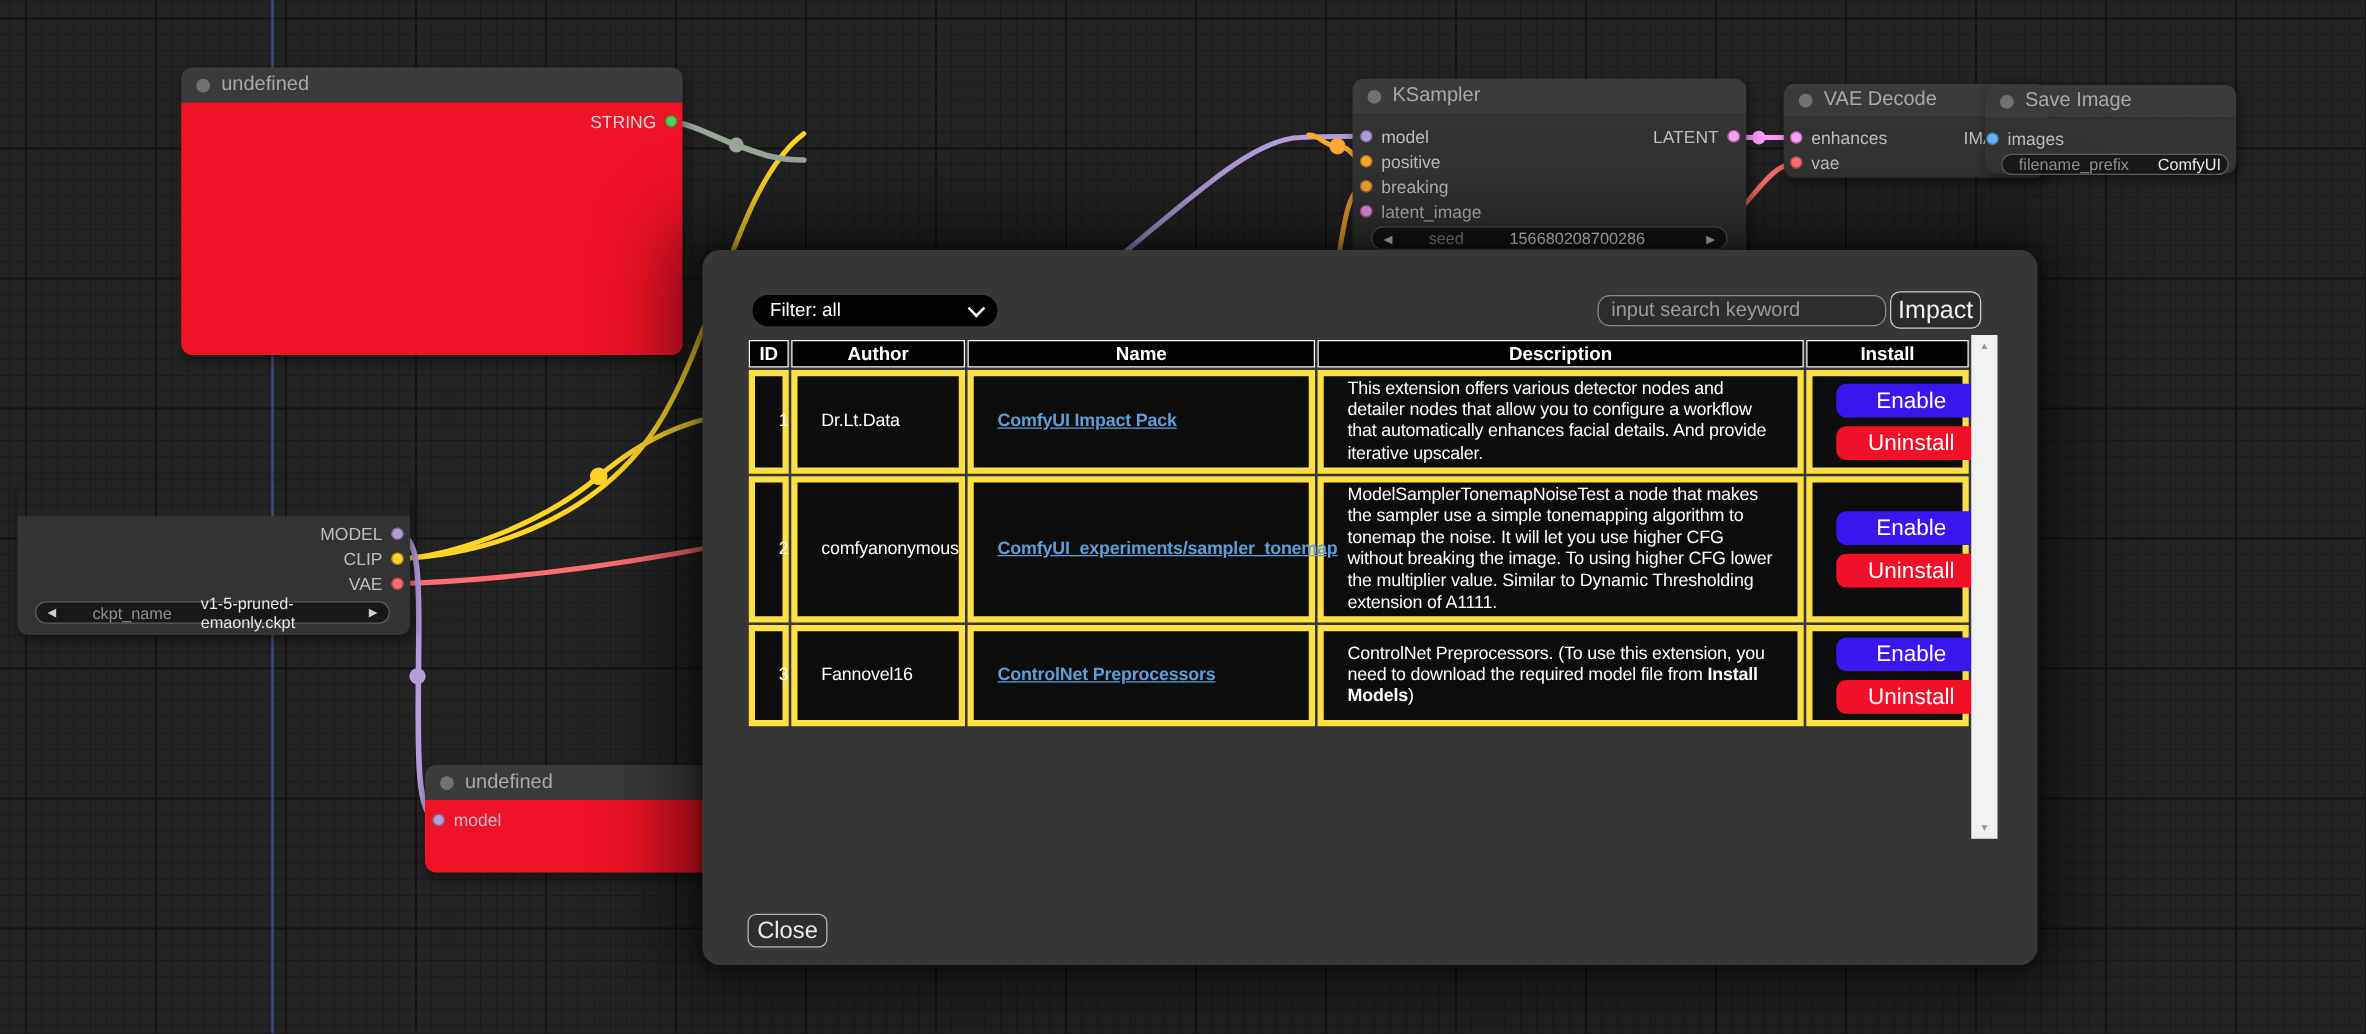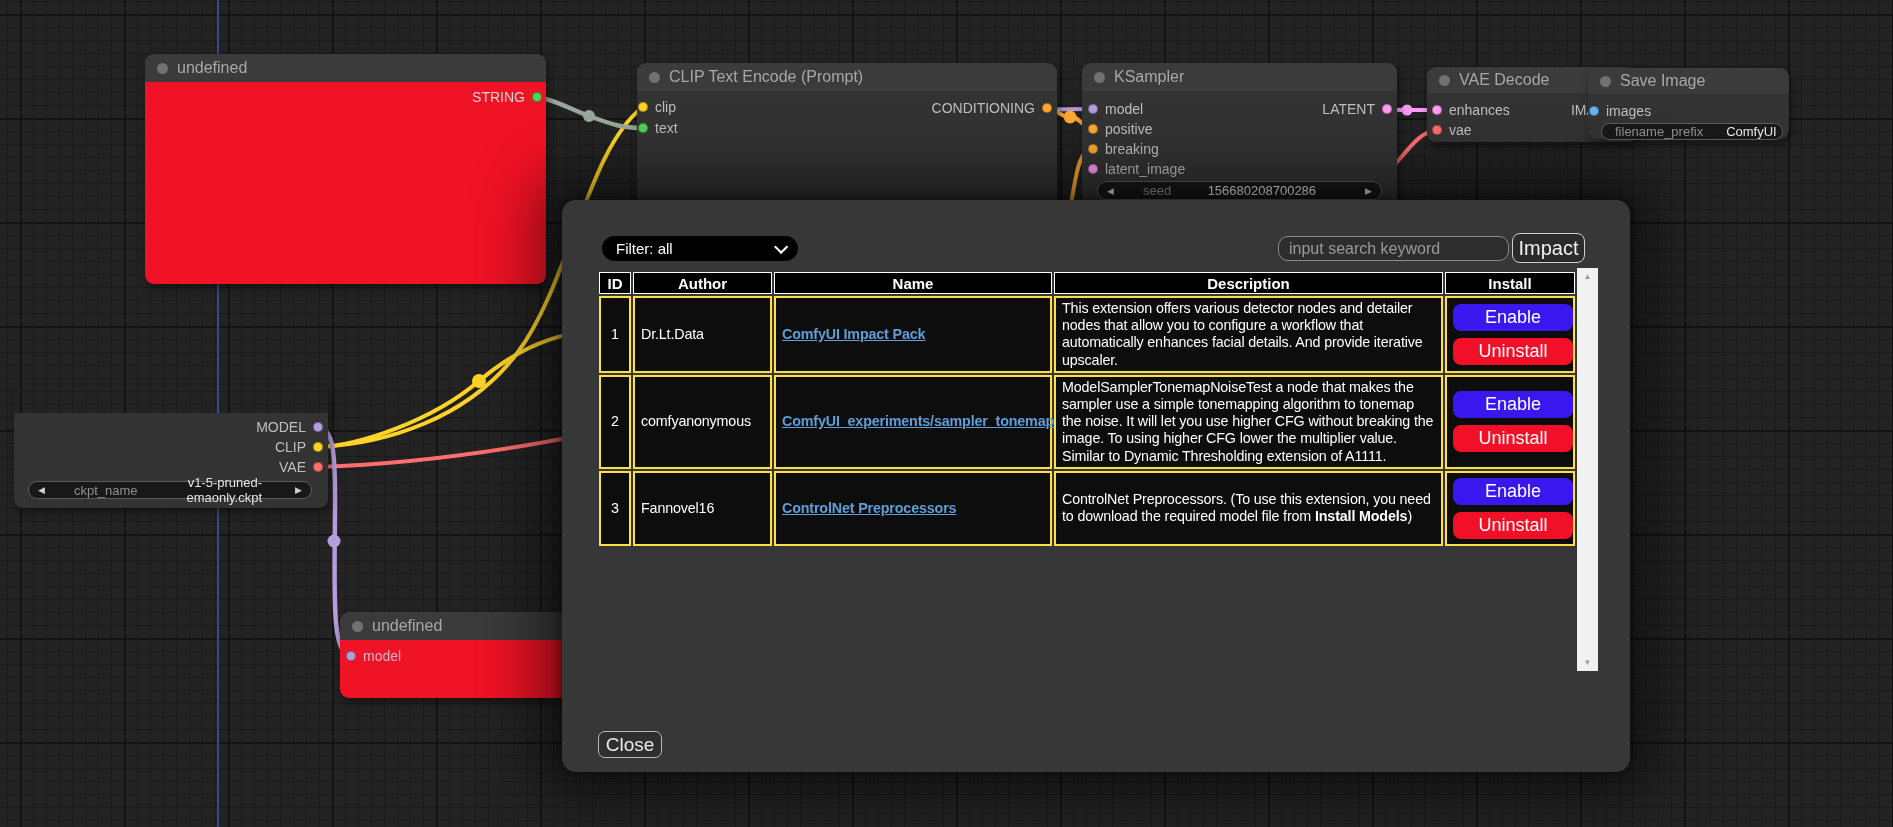--- a/index.html
+++ b/index.html
@@ -43,21 +43,21 @@
   #search-input{position:absolute;left:716px;top:36px;width:231px;height:25px;background:#2d2d2d;color:#ddd;
     border:1px solid #8a8a8a;border-radius:10px;font-size:16px;padding:0 10px;box-sizing:border-box;font-family:"Liberation Sans",sans-serif;}
   #search-input::placeholder{color:#9a9a9a;}
   #search-btn{position:absolute;left:950px;top:33px;width:73px;height:30px;background:#2b2b2b;color:#f0f0f0;
     border:1.5px solid #cfcfcf;border-radius:8px;font-size:20px;font-family:"Liberation Sans",sans-serif;cursor:pointer;padding:0;}
   #close-btn{position:absolute;left:36px;top:531px;width:64px;height:27px;background:#2e2e2e;color:#e8e8e8;
     border:1.5px solid #b9b9b9;border-radius:7px;font-size:19px;font-family:"Liberation Sans",sans-serif;cursor:pointer;padding:0;}
   #ext-table{position:absolute;left:35px;top:70px;border-collapse:separate;border-spacing:2px;table-layout:fixed;
     width:980px;color:#fff;font-size:14.3px;}
   #ext-table th{background:#000;border:1px solid #fff;font-weight:bold;font-size:15px;height:20px;padding:0;}
-  #ext-table td{background:#0d0d0d;border:2px solid #fde047;padding:2px 6px;vertical-align:middle;line-height:17.2px;letter-spacing:-0.15px;}
+  #ext-table td{background:#0d0d0d;border:5px solid #fde047;padding:2px 19px;vertical-align:middle;line-height:17.2px;letter-spacing:-0.15px;}
   #ext-table td.c{text-align:center;}
   #ext-table a{color:var(--link);font-weight:bold;text-decoration:underline;cursor:pointer;}
   .btn-enable,.btn-uninstall{display:block;width:120px;height:27px;margin:3px auto;border:none;border-radius:8px;
     color:#fff;font-size:18px;font-family:"Liberation Sans",sans-serif;cursor:pointer;padding:0;}
   .btn-enable{background:var(--enable);margin-bottom:7px;}
   .btn-uninstall{background:var(--uninstall);}
   #scrollbar{position:absolute;left:1015px;top:68px;width:21px;height:403px;background:#f1f1f1;}
   #scrollbar .sb-arrow{position:absolute;left:0;right:0;text-align:center;color:#9a9a9a;font-size:8px;}
 </style>
 </head>
@@ -92,39 +92,20 @@
       <span class="title-dot"></span>
       <span>undefined</span>
     </div>
     <div class="node-body error" style="top:28px;"></div>
     <div class="slot out" style="top:33px;right:4px;color:#d7d7d7;">
       <span class="sdot" style="background:var(--string);"></span>
       <span>STRING</span>
     </div>
   </div>
 
-  <div class="node" style="left:637px;top:63px;width:420px;height:142px;">
-    <div class="node-title">
-      <span class="title-dot"></span>
-      <span>CLIP Text Encode (Prompt)</span>
-    </div>
-    <div class="node-body" style="top:28px;"></div>
-    <div class="slot" style="top:34px;left:1px;">
-      <span class="sdot" style="background:var(--clip);"></span>
-      <span>clip</span>
-    </div>
-    <div class="slot" style="top:55px;left:1px;">
-      <span class="sdot" style="background:var(--string);"></span>
-      <span>text</span>
-    </div>
-    <div class="slot out" style="top:35px;right:5px;">
-      <span class="sdot" style="background:var(--conditioning);"></span>
-      <span>CONDITIONING</span>
-    </div>
-  </div>
 
   <div class="node" style="left:1082px;top:63px;width:315px;height:145px;">
     <div class="node-title">
       <span class="title-dot"></span>
       <span>KSampler</span>
     </div>
     <div class="node-body" style="top:28px;"></div>
     <div class="slot" style="top:36px;left:6px;">
       <span class="sdot" style="background:var(--model);"></span>
       <span>model</span>
@@ -199,21 +180,21 @@
       <span class="sdot" style="background:var(--clip);"></span>
       <span>CLIP</span>
     </div>
     <div class="slot out" style="top:72px;right:5px;">
       <span class="sdot" style="background:var(--vae);"></span>
       <span>VAE</span>
     </div>
     <div class="widget" style="left:14px;top:96px;width:284px;height:18px;">
       <span class="arrow">◀</span>
       <span class="wlabel">ckpt_name</span>
-      <span class="wvalue" style="margin-right:10px;text-align:right;">v1-5-pruned-emaonly.ckpt</span>
+      <span class="wvalue" style="margin-right:10px;">v1-5-pruned-emaonly.ckpt</span>
       <span class="arrow">▶</span>
     </div>
   </div>
 
   <div class="node" style="left:340px;top:612px;width:360px;height:86px;">
     <div class="node-title">
       <span class="title-dot"></span>
       <span>undefined</span>
     </div>
     <div class="node-body error" style="top:28px;"></div>

